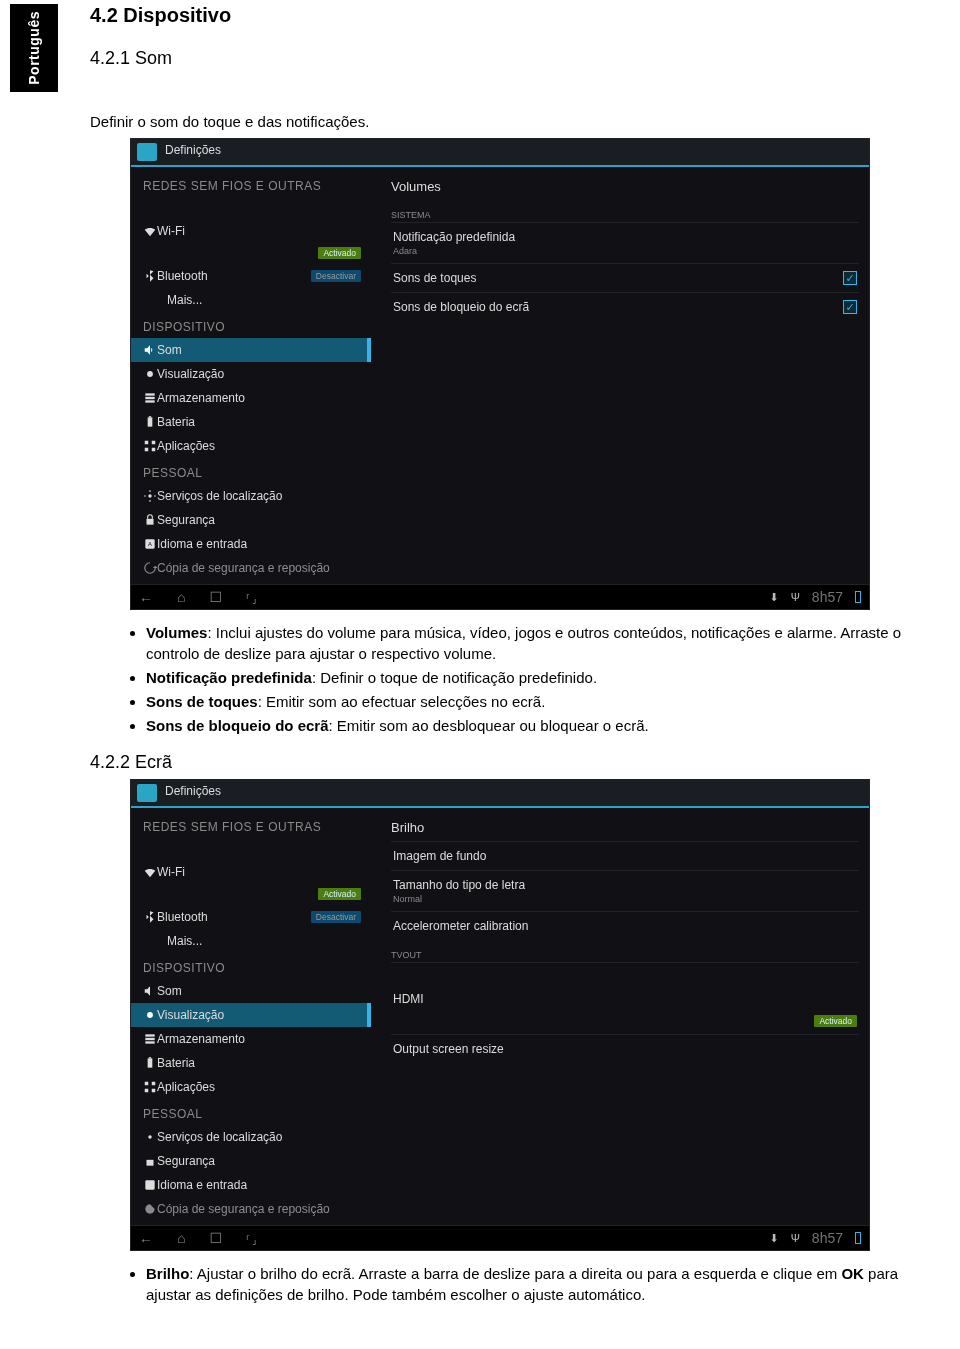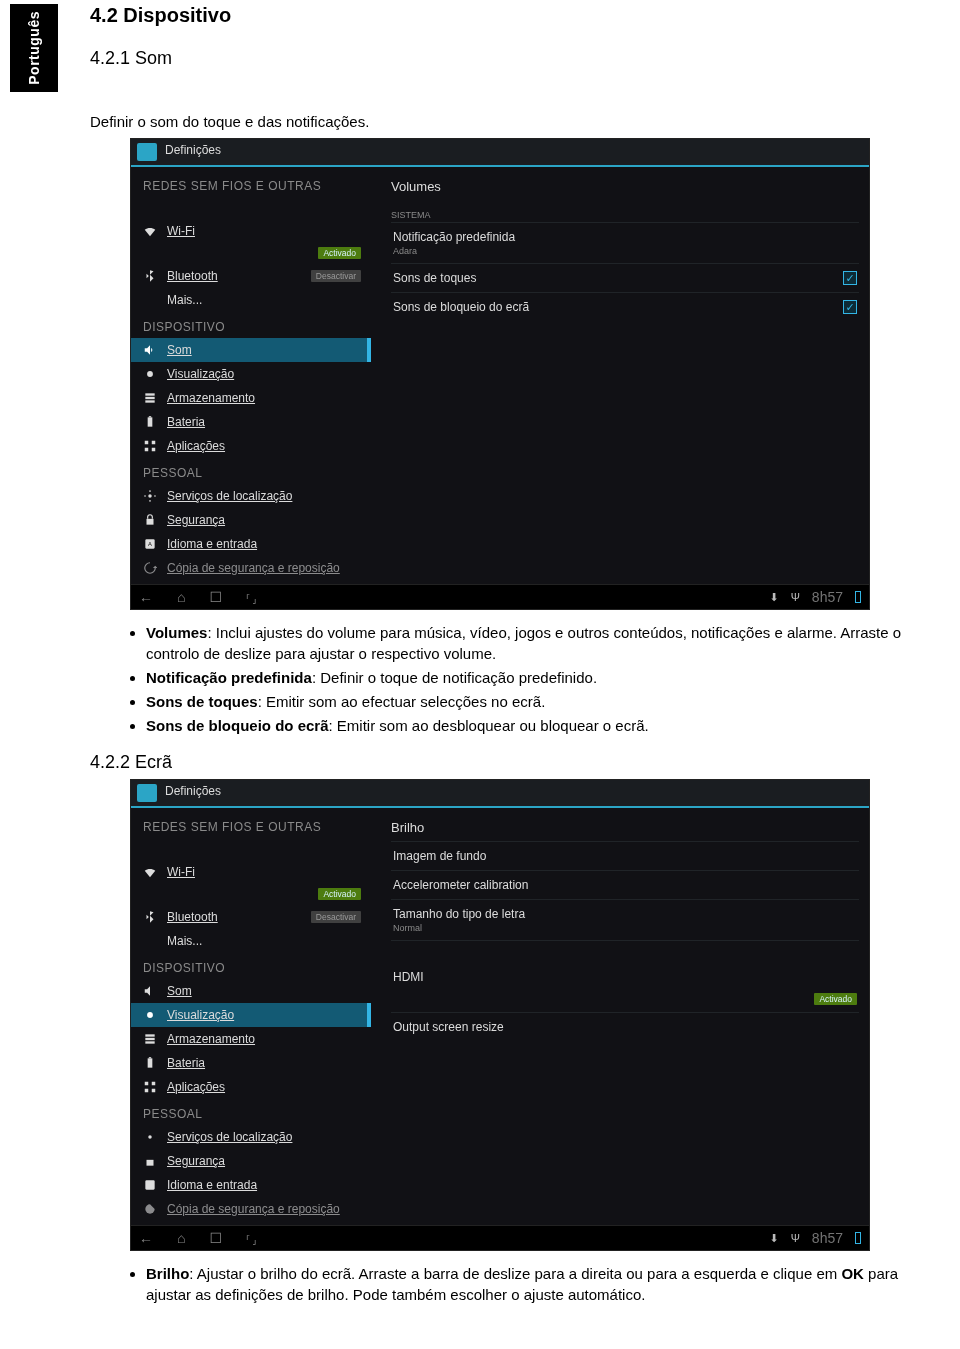--- a/index.html
+++ b/index.html
@@ -12,23 +12,23 @@
   p.lead { font-size: 15px; margin-bottom: 8px; margin-top: 44px; }
   .shot { background: #111115; color: #dcdcdc; width: 740px; position: relative; margin: 4px 0 12px 40px; border: 1px solid #222; }
   .shot-titlebar { display: flex; gap: 8px; background: #1a1d21; padding: 4px 6px; border-bottom: 2px solid #2ba5c6; font-size: 12px; }
   .shot-titlebar .tbicon { width: 20px; height: 18px; background: #2ba5c6; border-radius: 2px; position:relative; }
   .columns { display: flex; min-height: 330px; }
   .leftcol { width: 240px; padding: 4px 0; }
   .cat { font-size: 12px; color: #8a8a8a; padding: 8px 10px 4px 12px; letter-spacing: .5px; }
   .lrow { display: flex; align-items: center; justify-content: space-between; padding: 5px 10px 5px 12px; font-size: 12px;}
   .lrow.sel { background: #135a74; position: relative; }
   .lrow.sel::after { content:""; position:absolute; right:0; top:0; bottom:0; width:4px; background:#33b5e5; }
-  .lrowlabel { display: flex; align-items: center; gap: 10px; text-decoration: underline; }
+  .lrowlabel { display: flex; align-items: center; gap: 0; }
   .ic { width: 14px; height: 14px; display:inline-block; }
-  .pill { font-size: 8.5px; padding: 1px 5px; border-radius: 1px; background: #404040; color: #999; }
+  .pill { font-size: 8.5px; padding: 1px 5px; border-radius: 1px; background: #0c4a6e; color: #999; }
   .pill.on { background: #4d7c0f; color: #d7f3fb; margin-top: 45px; }
   .rightcol { flex: 1; padding: 4px 10px 4px 20px; }
   .rhead { font-size: 13px; padding: 8px 0 6px 0; }
   .rcat { font-size: 9px; color: #8a8a8a; padding: 10px 0 2px 0; }
   .rrow { display: flex; align-items: center; justify-content: space-between; padding: 7px 2px; border-top: 1px solid #202428; font-size: 12px; }
   .rrow .sublabel { font-size: 9px; color: #8a8a8a; padding-top: 2px; display:block; }
   .chk { width: 14px; height: 14px; border: 1px solid #33b5e5; background: #0d2b36; display: flex; align-items:center; justify-content:center; color:#33b5e5; font-size: 11px; }
   .navbar { display: flex; align-items: center; justify-content: space-between; background: #000; padding: 4px 8px; border-top: 1px solid #222; font-size: 11px; }
   .navleft { display: flex; gap: 24px; align-items:center; color:#888; }
   .navleft span { font-size: 14px; }
@@ -337,25 +337,26 @@
               <span>Cópia de segurança e reposição</span>
             </span>
           </div>
       </div>
       <div class="rightcol">
         <div class="rhead">Brilho</div>
         <div class="rrow">
             <span>Imagem de fundo</span>
           </div>
         <div class="rrow">
+            <span><span>Tamanho do tipo de letra</span><span class="sublabel">Normal</span></span>
+          </div>
+        <div class="rrow">
             <span>Accelerometer calibration</span>
           </div>
-        <div class="rrow">
-            <span><span>Tamanho do tipo de letra</span><span class="sublabel">Normal</span></span>
-          </div>
+        <div class="rcat">TVOUT</div>
         <div class="rrow">
           <span>HDMI</span>
           <span class="pill on">Activado</span>
         </div>
         <div class="rrow">
             <span>Output screen resize</span>
           </div>
       </div>
     </div>
     <div class="navbar">

